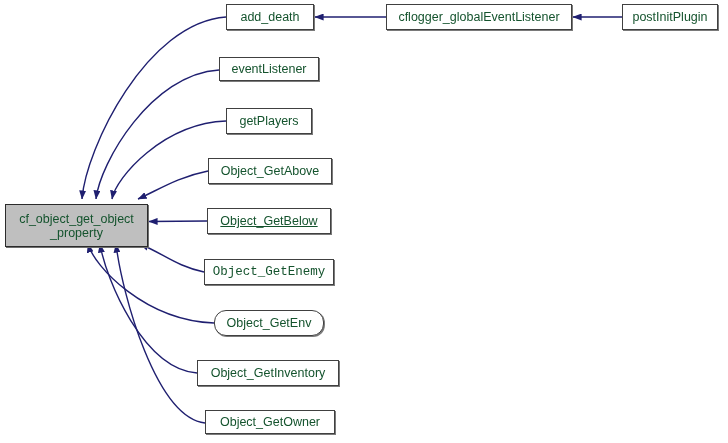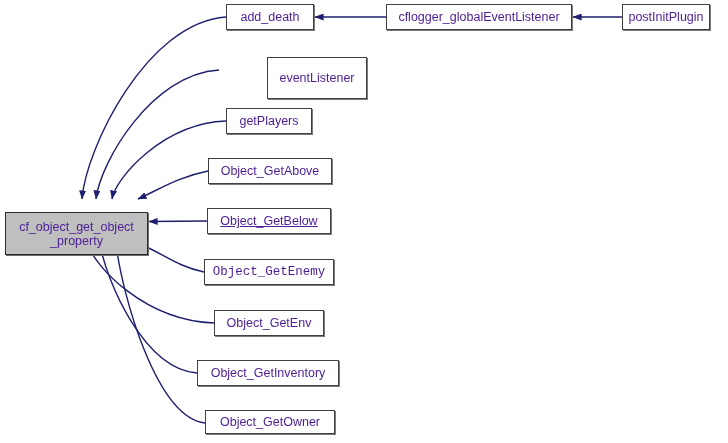--- a/index.html
+++ b/index.html
@@ -22,21 +22,21 @@
     top: 0;
     width: 728px;
     height: 443px;
     pointer-events: none;
   }
   .node {
     position: absolute;
     box-sizing: border-box;
     border: 1px solid #404040;
     background: #ffffff;
-    color: #4c1d95;
+    color: #14532d;
     display: flex;
     align-items: center;
     justify-content: center;
     text-align: center;
     font-size: 12.5px;
     line-height: 14px;
     letter-spacing: 0px;
     white-space: pre-line;
     box-shadow: 1px 1px 0 0 #7a7a7a;
   }
@@ -69,53 +69,53 @@
         <path d="M207,221 L149,221.5" marker-end="url(#ah)"></path>
         <path d="M204,272 C176,266 164,254 140,244" marker-end="url(#ah)"></path>
         <path d="M214,323 C144.7,320.63 94,266.12 88,244" marker-end="url(#ah)"></path>
         <path d="M197,373 C143.65,369.13 106,280.12 100,244" marker-end="url(#ah)"></path>
         <path d="M205,423 C156.05,417.63 122,294.12 116,244" marker-end="url(#ah)"></path>
         <path d="M386,17 L315,17" marker-end="url(#ah)"></path>
         <path d="M622,17 L573,17" marker-end="url(#ah)"></path>
       </g>
   </svg>
 
-  <div class="node root" style="left: 5px; top: 212px; width: 143px; height: 43px;">
+  <div class="node root" style="left: 5px; top: 204px; width: 143px; height: 43px;">
     <span class="node-label">cf_object_get_object
 _property</span>
   </div>
 
   <div class="node" style="left: 226px; top: 4px; width: 88px; height: 26px;">
     <span class="node-label">add_death</span>
   </div>
-  <div class="node" style="left: 219px; top: 57px; width: 100px; height: 42px; margin-left: 48px;">
+  <div class="node" style="left: 219px; top: 57px; width: 100px; height: 24px;">
     <span class="node-label">eventListener</span>
   </div>
   <div class="node" style="left: 226px; top: 108px; width: 86px; height: 26px;">
     <span class="node-label">getPlayers</span>
   </div>
   <div class="node" style="left: 208px; top: 158px; width: 124px; height: 26px;">
     <span class="node-label">Object_GetAbove</span>
   </div>
   <div class="node" style="left: 207px; top: 208px; width: 124px; height: 26px; text-decoration: underline;">
     <span class="node-label">Object_GetBelow</span>
   </div>
   <div class="node" style="left: 204px; top: 259px; width: 130px; height: 26px; font-family: Liberation Mono, monospace;">
     <span class="node-label">Object_GetEnemy</span>
   </div>
-  <div class="node" style="left: 214px; top: 310px; width: 110px; height: 26px;">
+  <div class="node" style="left: 214px; top: 310px; width: 110px; height: 26px; border-radius: 12px;">
     <span class="node-label">Object_GetEnv</span>
   </div>
   <div class="node" style="left: 197px; top: 360px; width: 142px; height: 26px;">
     <span class="node-label">Object_GetInventory</span>
   </div>
   <div class="node" style="left: 205px; top: 410px; width: 130px; height: 24px;">
     <span class="node-label">Object_GetOwner</span>
   </div>
 
   <div class="node" style="left: 386px; top: 4px; width: 186px; height: 26px;">
     <span class="node-label">cflogger_globalEventListener</span>
   </div>
-  <div class="node" style="left: 622px; top: 4px; width: 88px; height: 26px;">
+  <div class="node" style="left: 622px; top: 4px; width: 96px; height: 26px;">
     <span class="node-label">postInitPlugin</span>
   </div>
 
 </div>
 
 </body></html>

